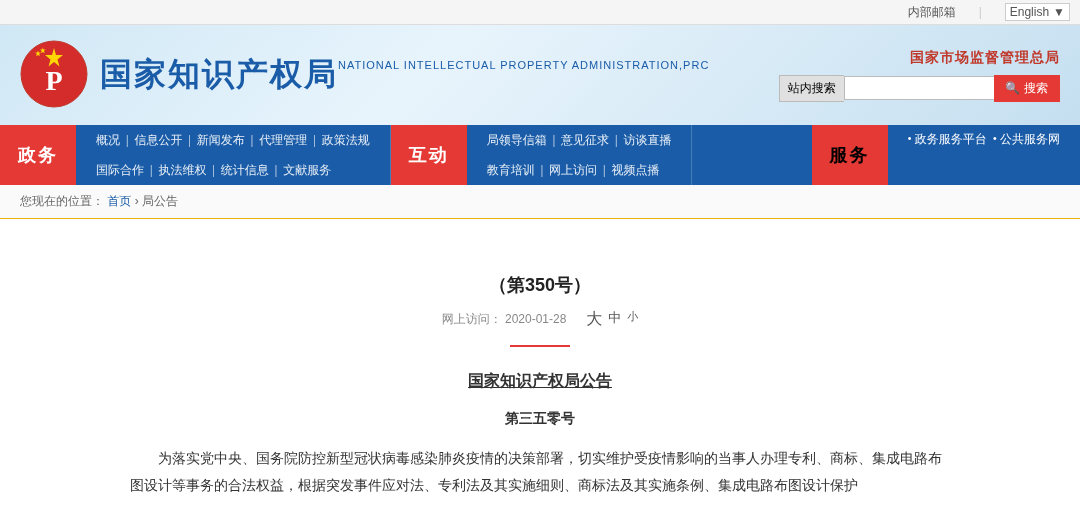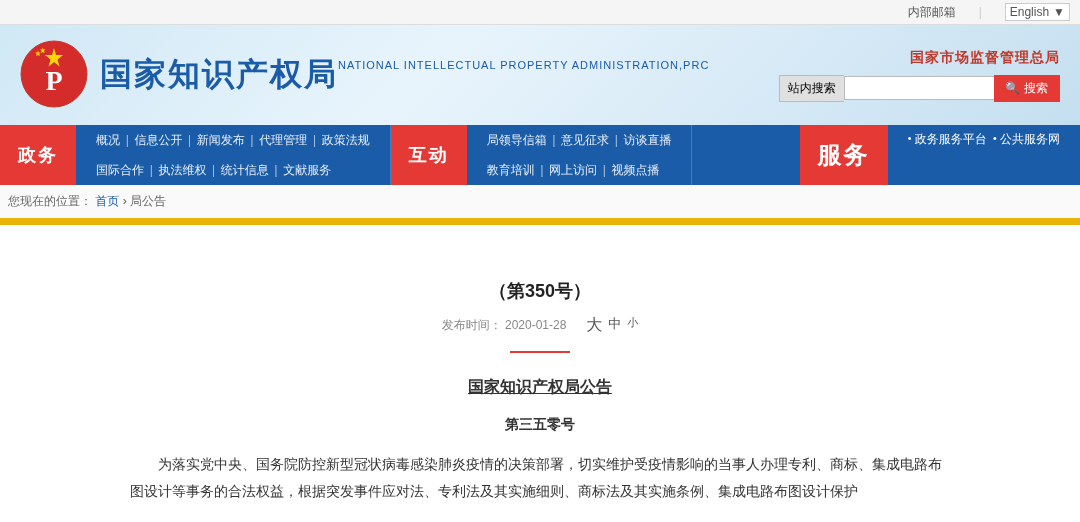--- a/index.html
+++ b/index.html
@@ -160,22 +160,22 @@
     .nav-sep {
       color: rgba(255,255,255,0.5);
     }
     .nav-item-service {
       display: flex;
       align-items: stretch;
       margin-left: auto;
     }
     .service-label {
       background: #e53935;
-      color: #ffffff;
-      font-size: 24px;
+      color: #000000;
+      font-size: 18px;
       font-weight: bold;
       padding: 8px 18px;
       display: flex;
       align-items: center;
       letter-spacing: 2px;
     }
     .service-links {
       color: #fff;
       font-size: 12px;
       padding: 6px 20px;
@@ -185,24 +185,24 @@
     }
     .service-links span {
       cursor: pointer;
     }
     .service-links span::before {
       content: '• ';
     }
 
     
     .breadcrumb {
-      padding: 8px 8px;
+      padding: 8px 20px;
       font-size: 12px;
       color: #666;
-      border-bottom: 7px solid #eab308;
+      border-bottom: 1px solid #eab308;
       background: #fafafa;
     }
     .breadcrumb a {
       color: #1a5ca8;
       text-decoration: none;
     }
 
     
     .content {
       max-width: 900px;
@@ -386,21 +386,21 @@
   <span>局公告</span>
 </div>
 
 <div class="content">
   <div class="article-title">
     <br>
     <span style="font-size:18px;">（第350号）</span>
   </div>
   <div class="article-meta">
     <span>
-      <span>发布时间：</span>
+      <span>网上访问：</span>
       <span>2020-01-28</span>
     </span>
     <div class="font-size-controls">
       <span style="font-size:16px;cursor:pointer;">大</span>
       <span style="font-size:13px;cursor:pointer;">中</span>
       <span style="font-size:11px;cursor:pointer;">小</span>
     </div>
   </div>
   <hr class="article-divider">
 

